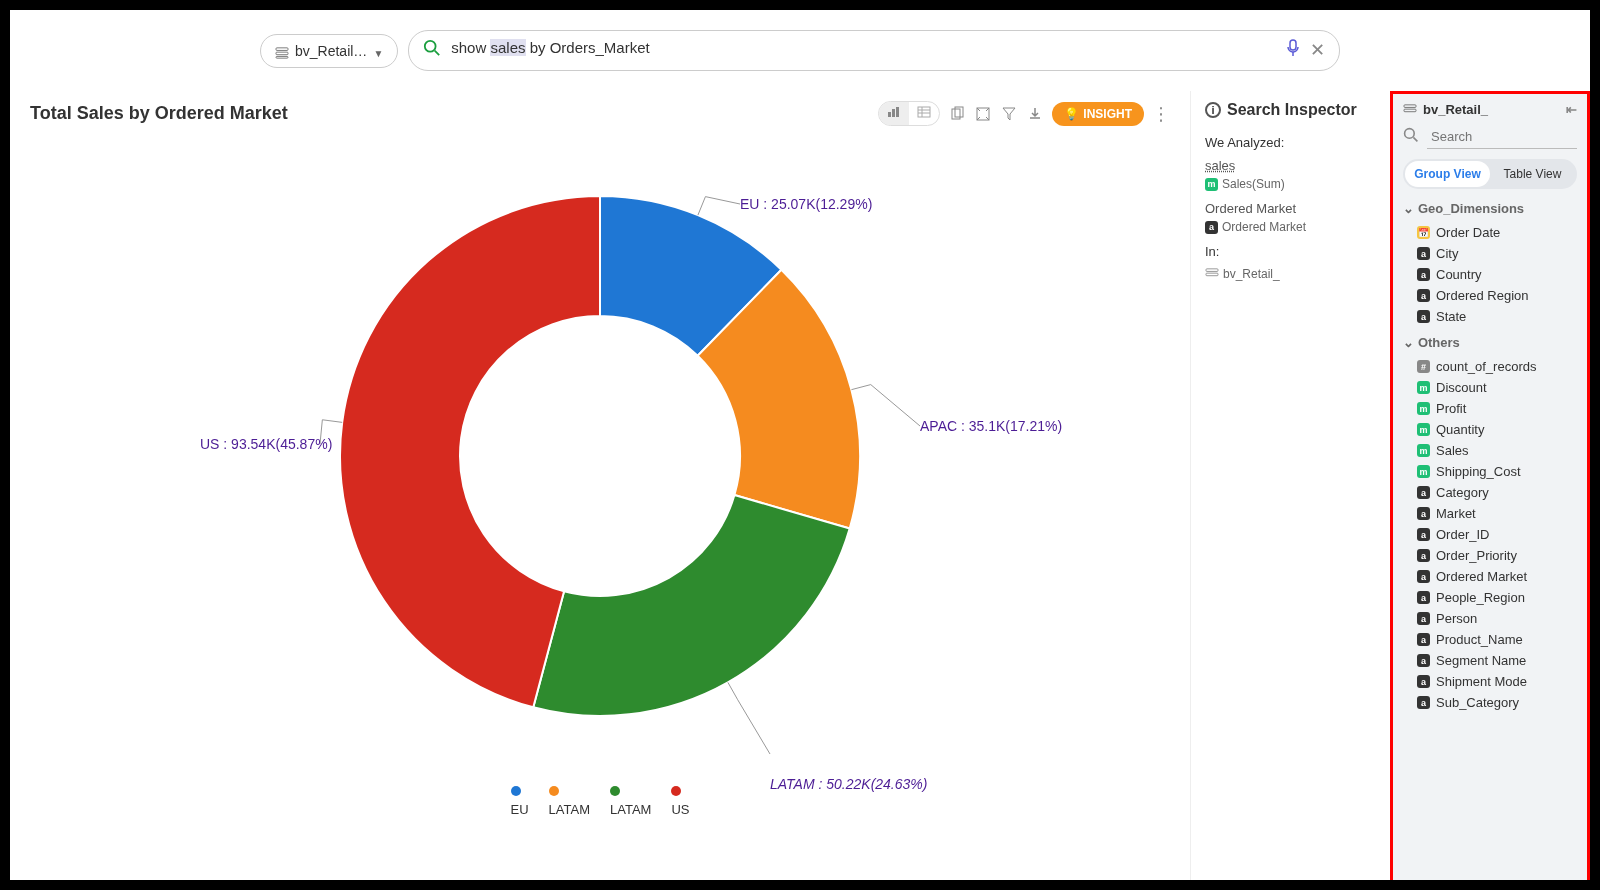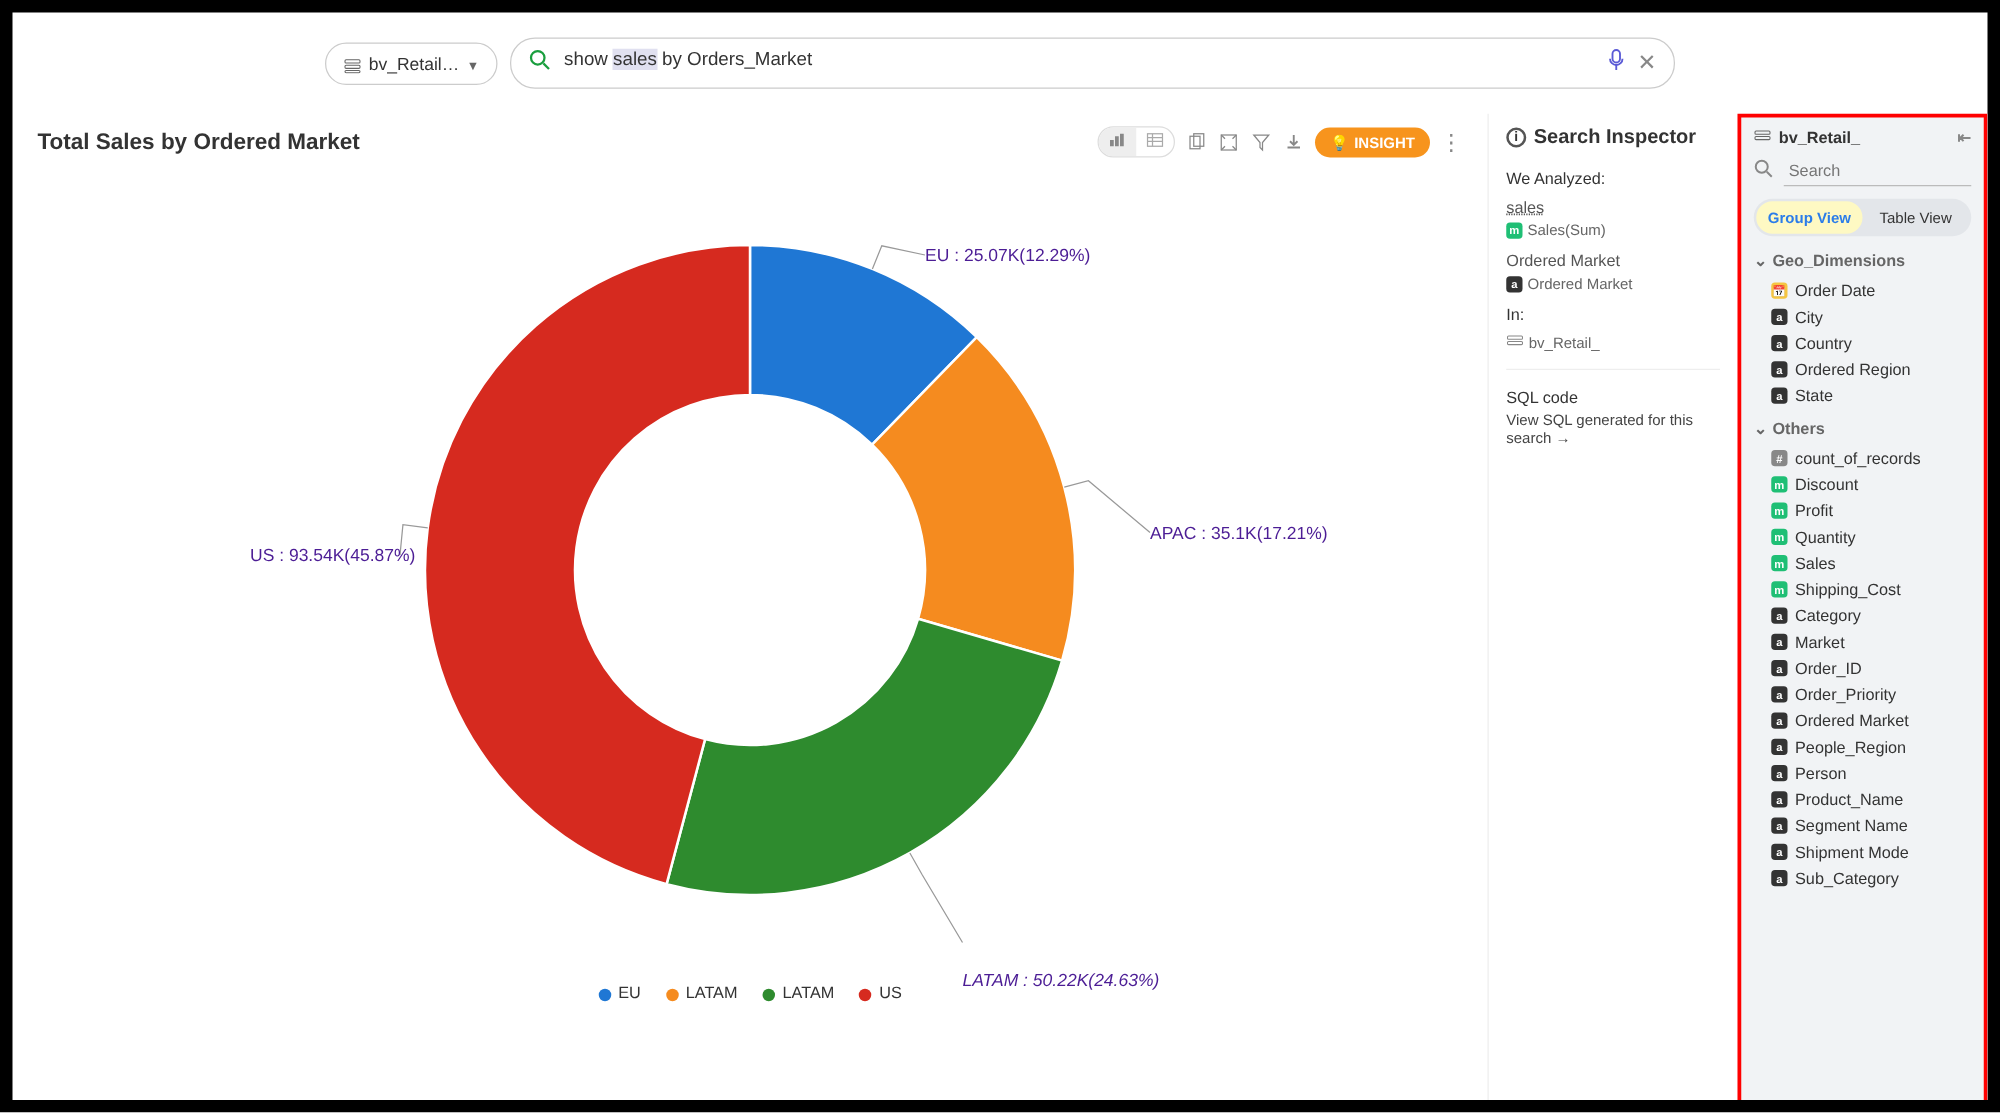--- a/index.html
+++ b/index.html
@@ -28,21 +28,21 @@
 .tool-toggle span { padding: 4px 8px; font-size: 13px; color: #888; }
 .tool-toggle span.active { background: #eee; }
 .tool-icon { width: 18px; height: 18px; color: #888; cursor: pointer; display: inline-flex; align-items: center; justify-content: center; }
 .insight-btn { background: #f7941d; color: #fff; border-radius: 14px; padding: 5px 12px; font-size: 12px; font-weight: 700; display: flex; align-items: center; gap: 4px; cursor: pointer; }
 .more-dots { color: #888; font-size: 18px; cursor: pointer; }
 
 .donut-wrap { position: relative; width: 720px; height: 640px; margin: 0 auto; }
 .donut-wrap svg { display: block; }
 .chart-label { position: absolute; font-size: 14px; color: #4c1d95; white-space: nowrap; }
 .legend-row { display: flex; justify-content: center; gap: 20px; margin-top: 10px; font-size: 13px; }
-.legend-item { display: flex; align-items: flex-end; gap: 6px; }
+.legend-item { display: flex; align-items: flex-start; gap: 6px; flex-direction: column; }
 .legend-dot { width: 10px; height: 10px; border-radius: 50%; }
 
 
 .inspector { width: 200px; padding: 10px 14px; font-size: 13px; border-left: 1px solid #eee; }
 .insp-header { display: flex; align-items: center; gap: 6px; font-size: 16px; font-weight: 700; margin-bottom: 16px; }
 .info-icon { border: 2px solid #555; border-radius: 50%; width: 16px; height: 16px; display: inline-flex; align-items: center; justify-content: center; font-size: 11px; font-weight: bold; }
 .insp-label { font-weight: 400; margin-bottom: 8px; }
 .insp-link { color: #555; text-decoration: underline dotted; margin-bottom: 4px; display: block; }
 .insp-sub { display: flex; align-items: center; gap: 4px; color: #666; font-size: 12px; margin-bottom: 10px; }
 .badge-m { background: #1fbf75; color: #fff; border-radius: 3px; width: 13px; height: 13px; font-size: 9px; display: inline-flex; align-items: center; justify-content: center; font-weight: bold; }
@@ -55,21 +55,21 @@
 
 
 .field-panel { width: 200px; background: #f1f3f5; border: 3px solid #ff0000; padding: 8px 10px; overflow-y: auto; font-size: 13px; }
 .fp-header { display: flex; align-items: center; gap: 6px; font-weight: 600; margin-bottom: 8px; }
 .fp-header .pin { margin-left: auto; color: #888; }
 .fp-search { display: flex; align-items: center; gap: 8px; margin-bottom: 10px; }
 .fp-search input { border: none; border-bottom: 1px solid #bbb; background: transparent; padding: 4px; width: 100%; font-size: 13px; outline: none; }
 .fp-search .mag { color: #888; font-size: 16px; }
 .view-toggle { display: flex; background: #e3e6ea; border-radius: 16px; padding: 2px; margin-bottom: 12px; }
 .view-toggle span { flex: 1; text-align: center; padding: 6px; font-size: 12px; border-radius: 14px; cursor: pointer; }
-.view-toggle span.active { background: #fef9c3; color: #2b7de9; font-weight: 600; }
+.view-toggle span.active { background: #ffffff; color: #2b7de9; font-weight: 600; }
 .group-head { display: flex; align-items: center; gap: 4px; font-weight: 700; color: #666; margin: 8px 0 6px; cursor: pointer; }
 .field-row { display: flex; align-items: center; gap: 6px; padding: 3px 0 3px 14px; cursor: pointer; }
 .badge-date { background: #f5c542; color: #333; border-radius: 3px; width: 13px; height: 13px; font-size: 9px; display: inline-flex; align-items: center; justify-content: center; font-weight: bold; }
 .badge-num { background: #888; color: #fff; border-radius: 3px; width: 13px; height: 13px; font-size: 9px; display: inline-flex; align-items: center; justify-content: center; font-weight: bold; }
 
 .db-icon-svg { width: 14px; height: 12px; }
 </style>
 </head>
 <body>
 
@@ -209,24 +209,20 @@
   <div class="insp-label">In:</div>
   <div class="insp-sub">
             <svg class="db-icon-svg" viewBox="0 0 16 14">
               <rect x="1" y="1" width="14" height="3" rx="1" fill="none" stroke="#888"></rect>
               <rect x="1" y="6" width="14" height="3" rx="1" fill="none" stroke="#888"></rect>
             </svg>
             <span>bv_Retail_</span>
           </div>
 
 
-  <div class="insp-section">
-    <div style="font-size:13px; margin-bottom:4px;">SQL code</div>
-    <a class="sql-link">View SQL generated for this search →</a>
-  </div>
 </div>
 
 <div class="field-panel">
   <div class="fp-header">
     <svg class="db-icon-svg" viewBox="0 0 16 14">
               <rect x="1" y="1" width="14" height="3" rx="1" fill="none" stroke="#666"></rect>
               <rect x="1" y="6" width="14" height="3" rx="1" fill="none" stroke="#666"></rect>
             </svg>
     <span>bv_Retail_</span>
     <span class="pin">⇤</span>

